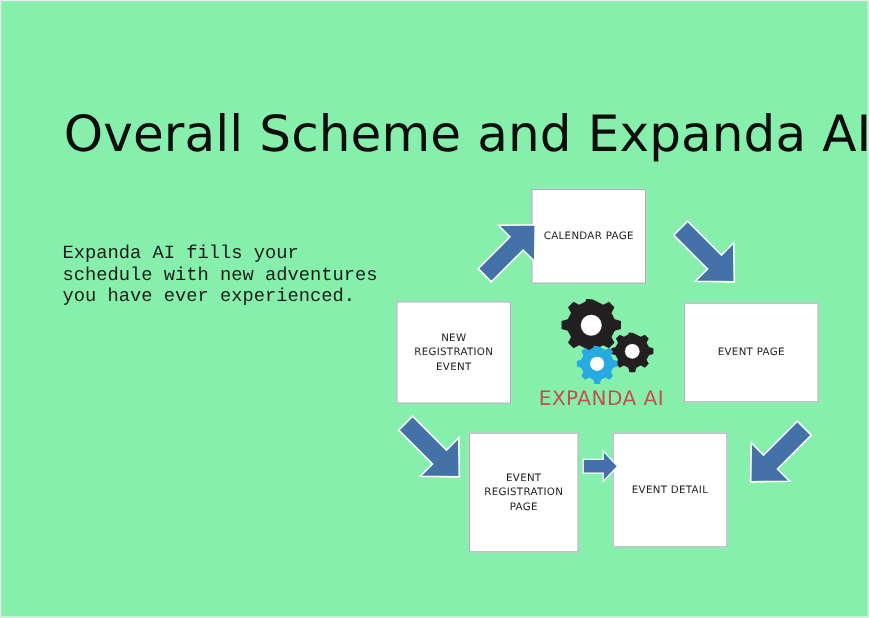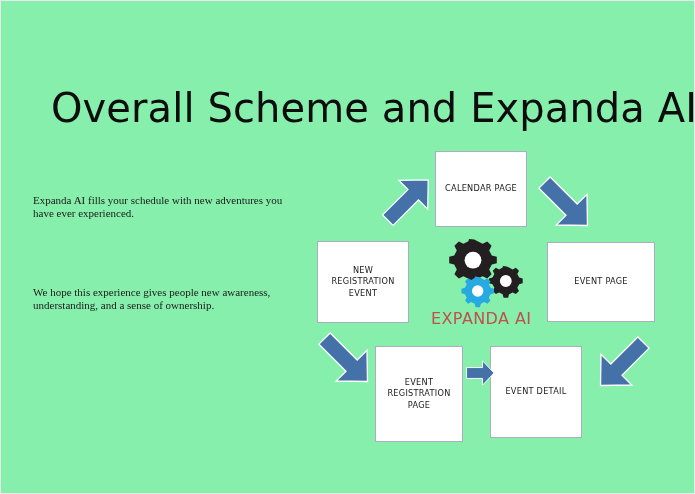--- a/index.html
+++ b/index.html
@@ -29,24 +29,24 @@
     font-size: 40px;
     font-weight: 400;
     color: #0d0d0d;
     letter-spacing: 0.1px;
     white-space: nowrap;
     line-height: 1.15;
   }
   
   .body-block {
     position: absolute;
-    left: 32px;
+    left: 49px;
     width: 255px;
-    font-family: Liberation Serif, serif;
-    font-size: 11px;
+    font-family: Liberation Mono, monospace;
+    font-size: 15px;
     line-height: 1.17;
     color: #1a1a1a;
   }
   #body-para-1 { top: 193px; }
   #body-para-2 { top: 285px; }
 
   
   .node-box {
     position: absolute;
     box-sizing: border-box;
@@ -58,21 +58,21 @@
     text-align: center;
   }
   .node-label {
     font-family: "DejaVu Sans", sans-serif;
     font-size: 8.2px;
     letter-spacing: 0.25px;
     color: #1a1a1a;
     line-height: 1.35;
     white-space: pre-line;
   }
-  #node-calendar        { left: 434px; top: 150px; width: 92px; height: 76px; }
+  #node-calendar        { left: 424px; top: 150px; width: 92px; height: 76px; }
   #node-event-page      { left: 546px; top: 241px; width: 108px; height: 80px; }
   #node-new-reg         { left: 316px; top: 240px; width: 92px; height: 82px; }
   #node-event-reg       { left: 374px; top: 345px; width: 88px; height: 96px; }
   #node-event-detail    { left: 489px; top: 345px; width: 92px; height: 92px; }
 
   
   .arrow {
     position: absolute;
   }
   #arrow-tl { left: 376px; top: 168px; width: 62px; height: 62px; }
@@ -102,21 +102,20 @@
 </style>
 </head>
 <body>
 
 <div id="slide">
 
   <div id="slide-title">Overall Scheme and Expanda AI</div>
 
   <div class="body-block" id="body-para-1">Expanda AI fills your schedule with new adventures you have ever experienced.</div>
 
-  <div class="body-block" id="body-para-2">We hope this experience gives people new awareness, understanding, and a sense of ownership.</div>
 
   <div class="node-box" id="node-calendar">
     <span class="node-label">CALENDAR PAGE</span>
   </div>
 
   <div class="node-box" id="node-event-page">
     <span class="node-label">EVENT PAGE</span>
   </div>
 
   <div class="node-box" id="node-event-detail">

